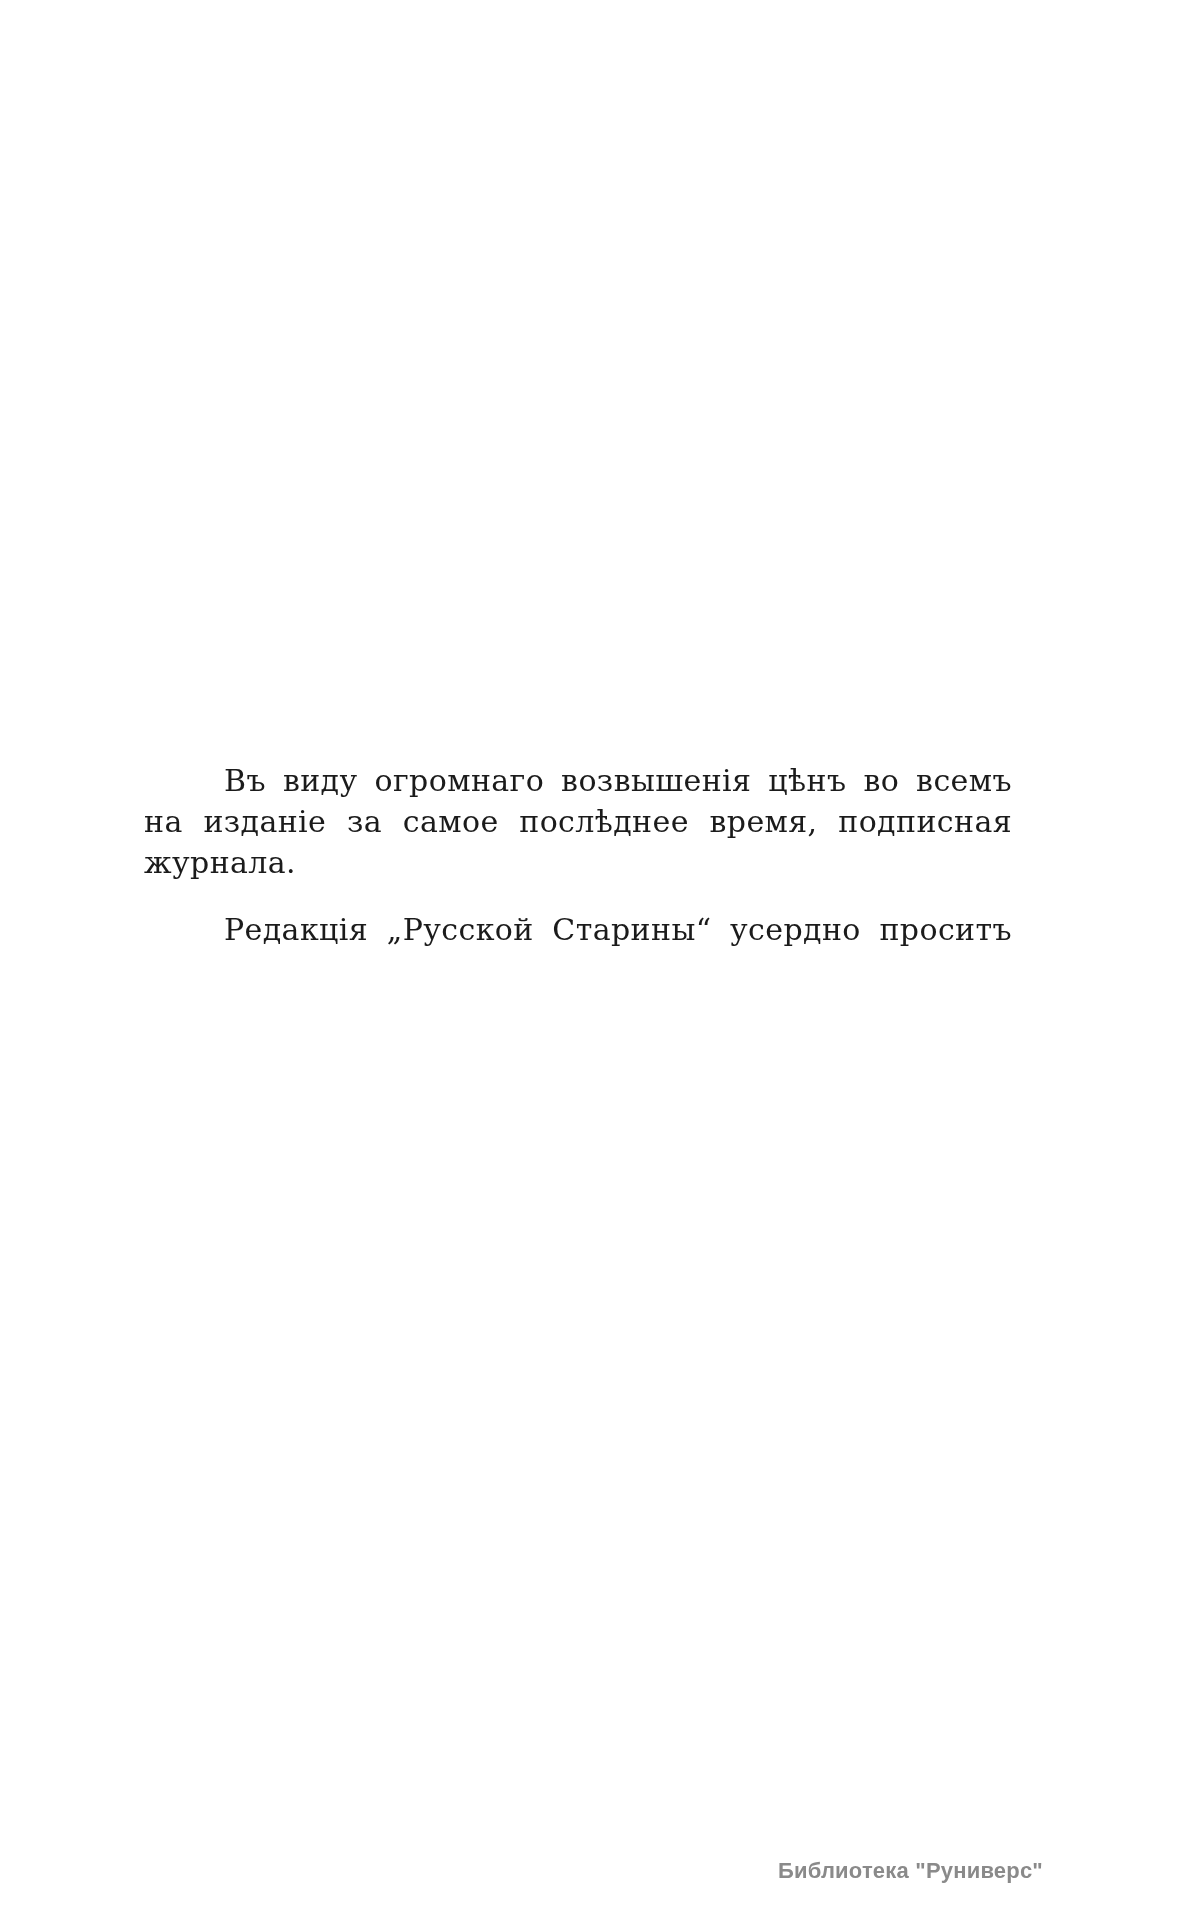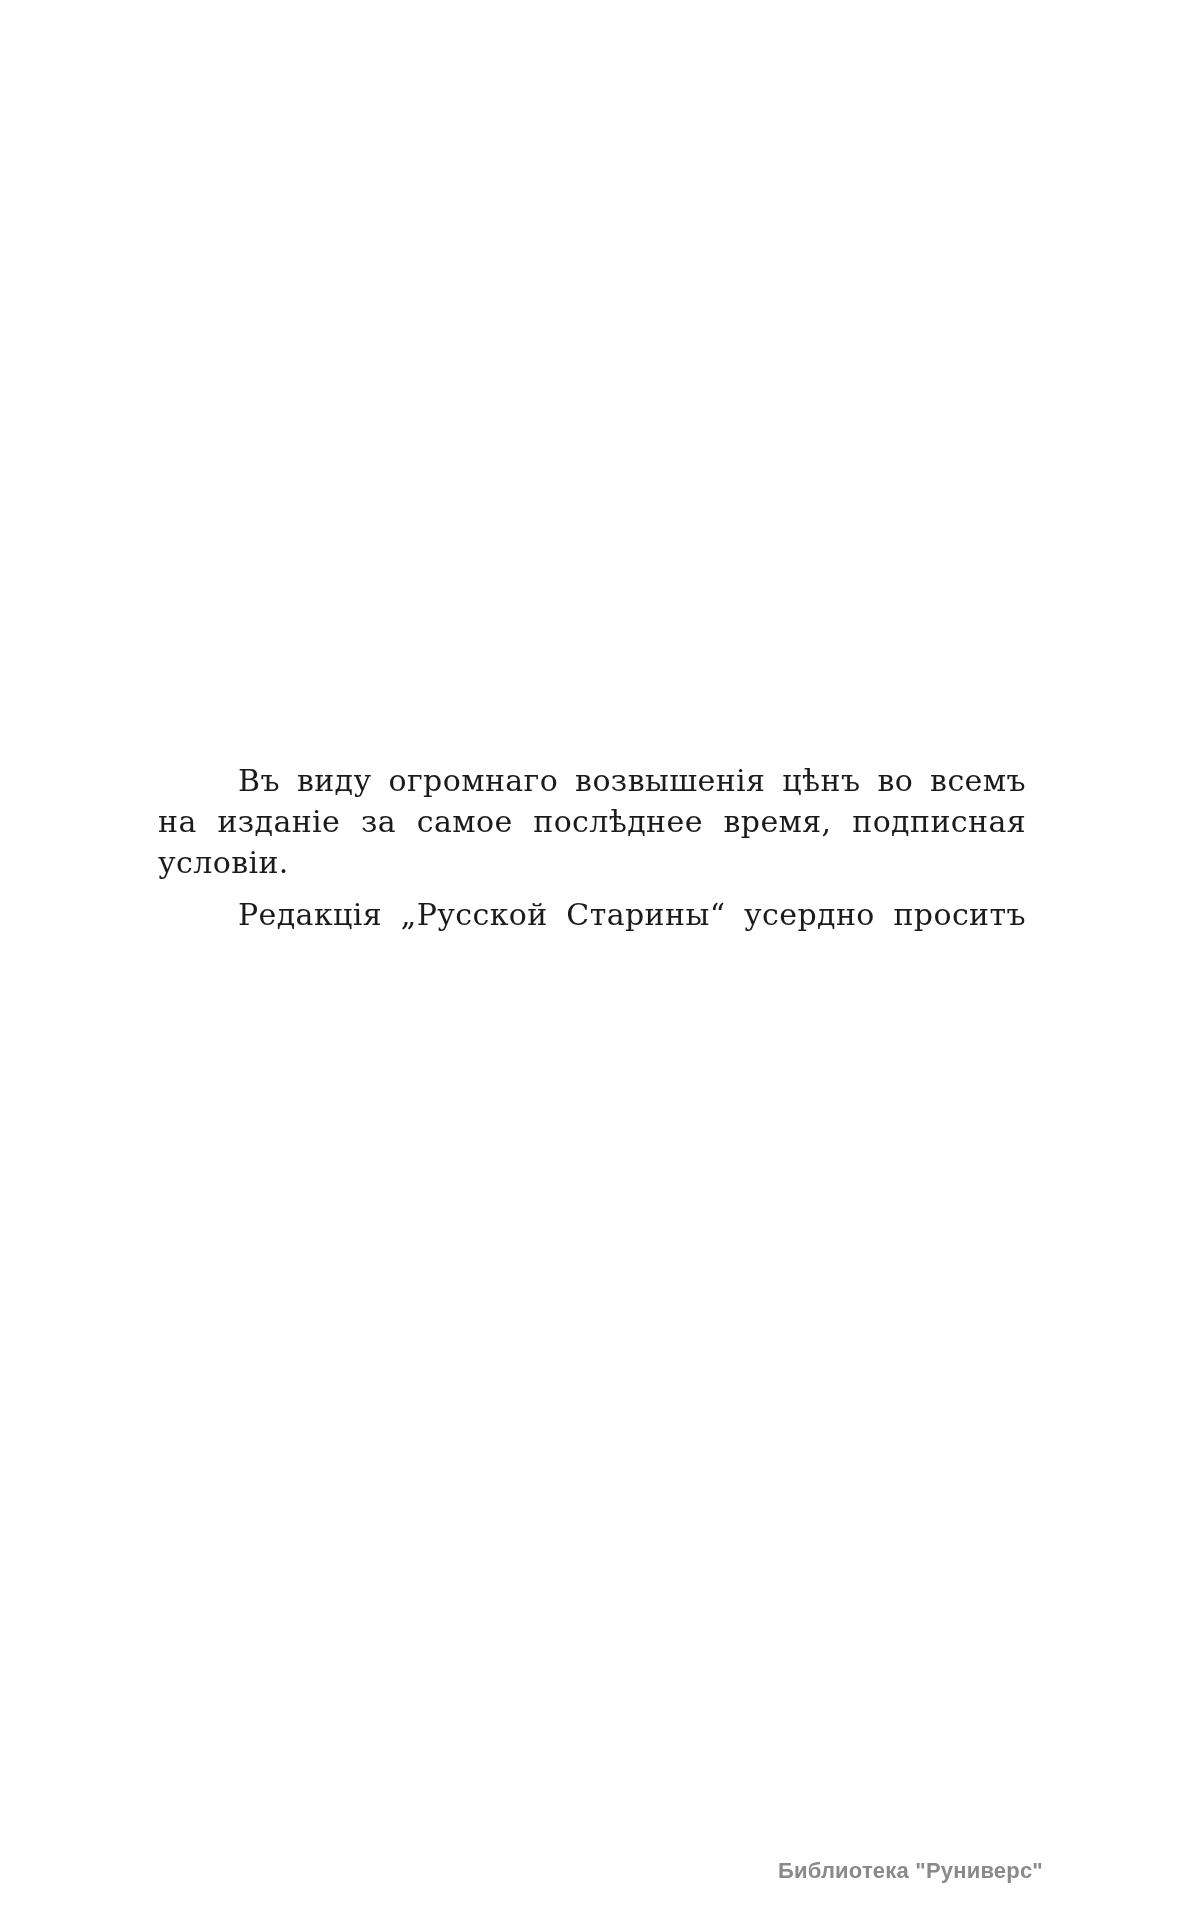--- a/index.html
+++ b/index.html
@@ -11,30 +11,30 @@
   .page {
     position: relative;
     width: 1201px;
     height: 1919px;
     background: #ffffff;
     overflow: hidden;
     font-family: "DejaVu Serif", "Liberation Serif", serif;
   }
   .text-block {
     position: absolute;
-    left: 158px;
+    left: 144px;
     top: 760px;
     width: 868px;
     color: #1b1b1b;
     font-size: 30px;
     line-height: 41px;
     letter-spacing: 0.4px;
   }
   .para { display: block; }
-  .para-2 { margin-top: 11px; }
+  .para-2 { margin-top: 26px; }
   .line { display: block; }
   .just {
     text-align: justify;
     text-align-last: justify;
   }
   .indent { padding-left: 80px; }
   .watermark {
     position: absolute;
     top: 1858px;
     right: 158px;
@@ -49,21 +49,21 @@
 </head>
 <body>
 
 <div class="page">
 
   <main class="text-block">
 
     <p class="para">
       <span class="line indent just">Въ виду огромнаго возвышенія цѣнъ во всемъ</span>
       <span class="line just">на изданіе за самое послѣднее время, подписная</span>
-      <span class="line">условіи.</span>
+      <span class="line">журнала.</span>
     </p>
 
     <p class="para para-2">
       <span class="line indent just">Редакція „Русской Старины“ усердно проситъ</span>
     </p>
 
   </main>
 
   <div class="watermark">Библиотека "Руниверс"</div>
 

